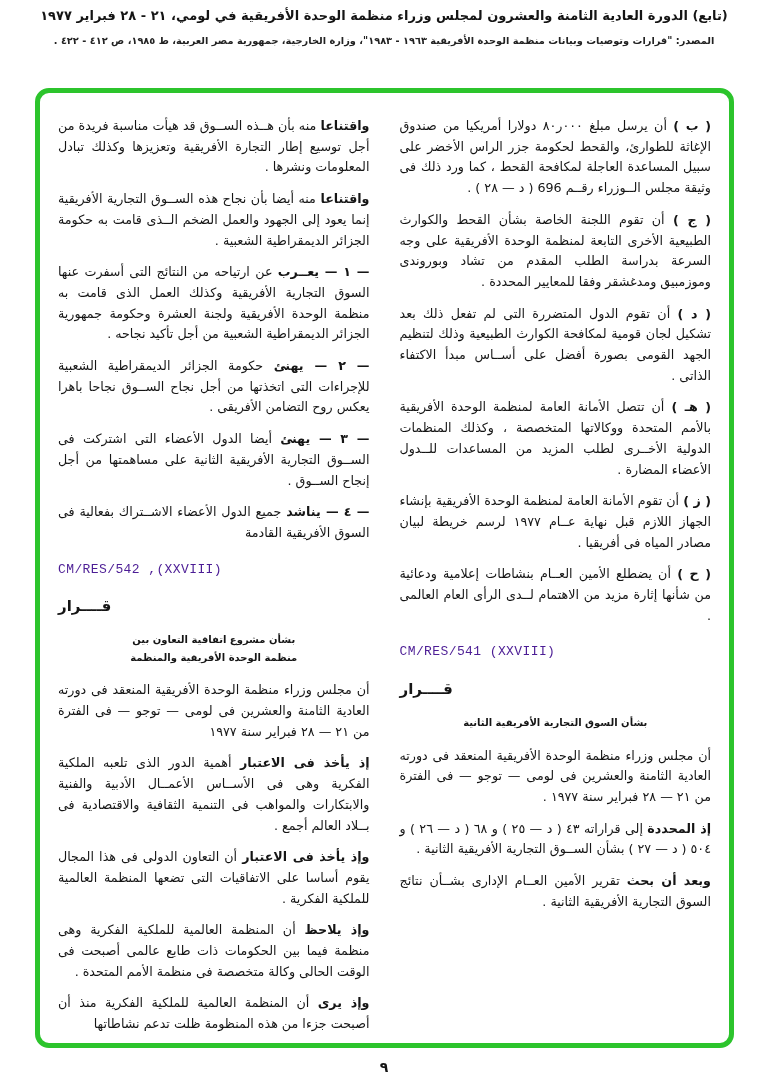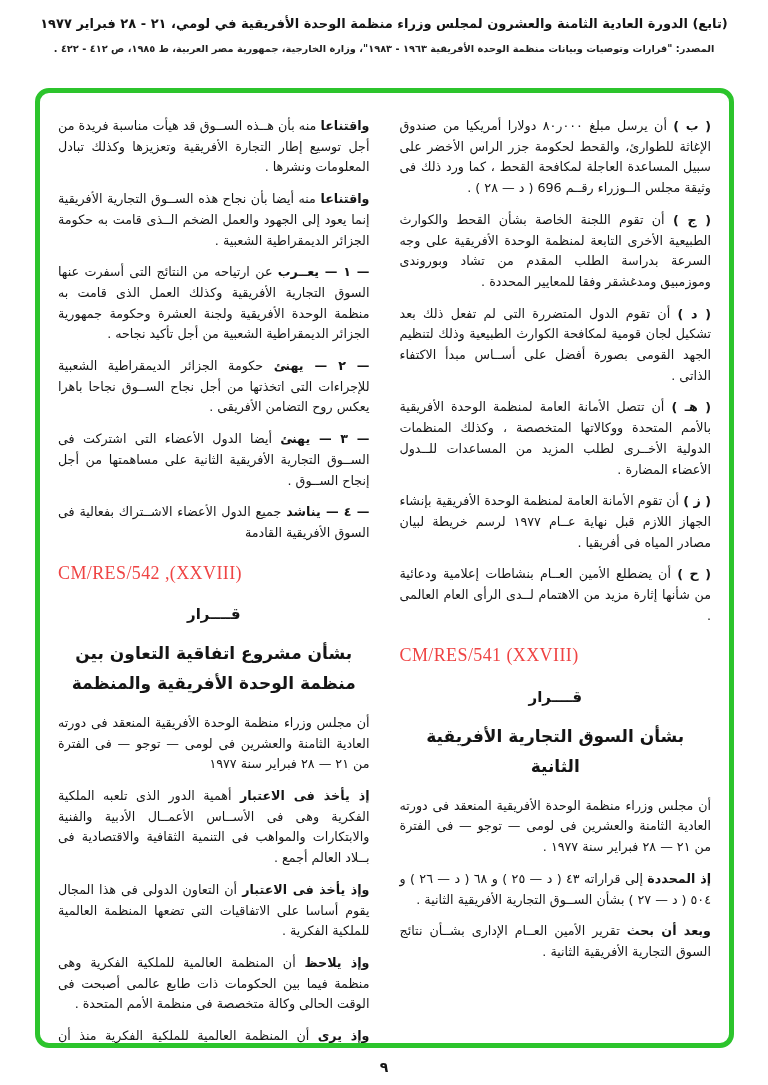--- a/index.html
+++ b/index.html
@@ -3,43 +3,43 @@
 <meta charset="utf-8">
 <style>
   * { margin:0; padding:0; box-sizing:border-box; }
   html,body { background:#e9e9e9; }
   .sheet {
     position:relative; width:768px; height:1085px; margin:0 auto;
     background:#ffffff; color:#141414;
     font-family:"DejaVu Sans", sans-serif;
     overflow:hidden;
   }
-  .header { direction:rtl; text-align:center; padding-top:14px; }
+  .header { direction:rtl; text-align:center; padding-top:6px; }
   .header-line1 { font-size:13px; font-weight:bold; line-height:1.5; padding:0 40px; }
   .header-line2 { font-size:9.8px; font-weight:bold; margin-top:9px; color:#222; padding:0 30px; }
 
   .frame {
     position:absolute; left:35px; top:88px; width:699px; height:960px;
     border:5px solid #2cc42c; border-radius:14px;
     padding:15px 18px 10px 18px; overflow:hidden; background:#fff;
   }
   .cols { display:flex; direction:rtl; gap:30px; height:100%; }
   .col {
     flex:1 1 0; min-width:0; direction:rtl; text-align:justify;
     font-size:12.7px; line-height:1.63; color:#151515;
   }
   .col p { margin:8px 0 11px; }
   .lead { font-weight:bold; }
   .ref {
     direction:ltr; text-align:left; unicode-bidi:embed;
-    font-family:Liberation Serif, serif; font-size:18px; letter-spacing:.4px;
-    margin:15px 0 14px; color:#ef4444;
+    font-family:Liberation Mono, monospace; font-size:13px; letter-spacing:.4px;
+    margin:15px 0 14px; color:#4c1d95;
   }
-  .qarar { direction:rtl; text-align:center; font-size:15px; font-weight:bold; margin:12px 0 13px; }
-  .subject { direction:rtl; text-align:center; font-weight:bold; font-size:17px; line-height:1.75; margin:0 0 14px; }
+  .qarar { direction:rtl; text-align:left; font-size:15px; font-weight:bold; margin:12px 0 13px; }
+  .subject { direction:rtl; text-align:center; font-weight:bold; font-size:10px; line-height:1.75; margin:0 0 14px; }
   .subject div { white-space:nowrap; }
 
   .page-number {
     position:absolute; left:0; right:0; bottom:10px; text-align:center;
     font-size:14px; font-weight:bold;
   }
 </style>
 </head>
 <body>
 

